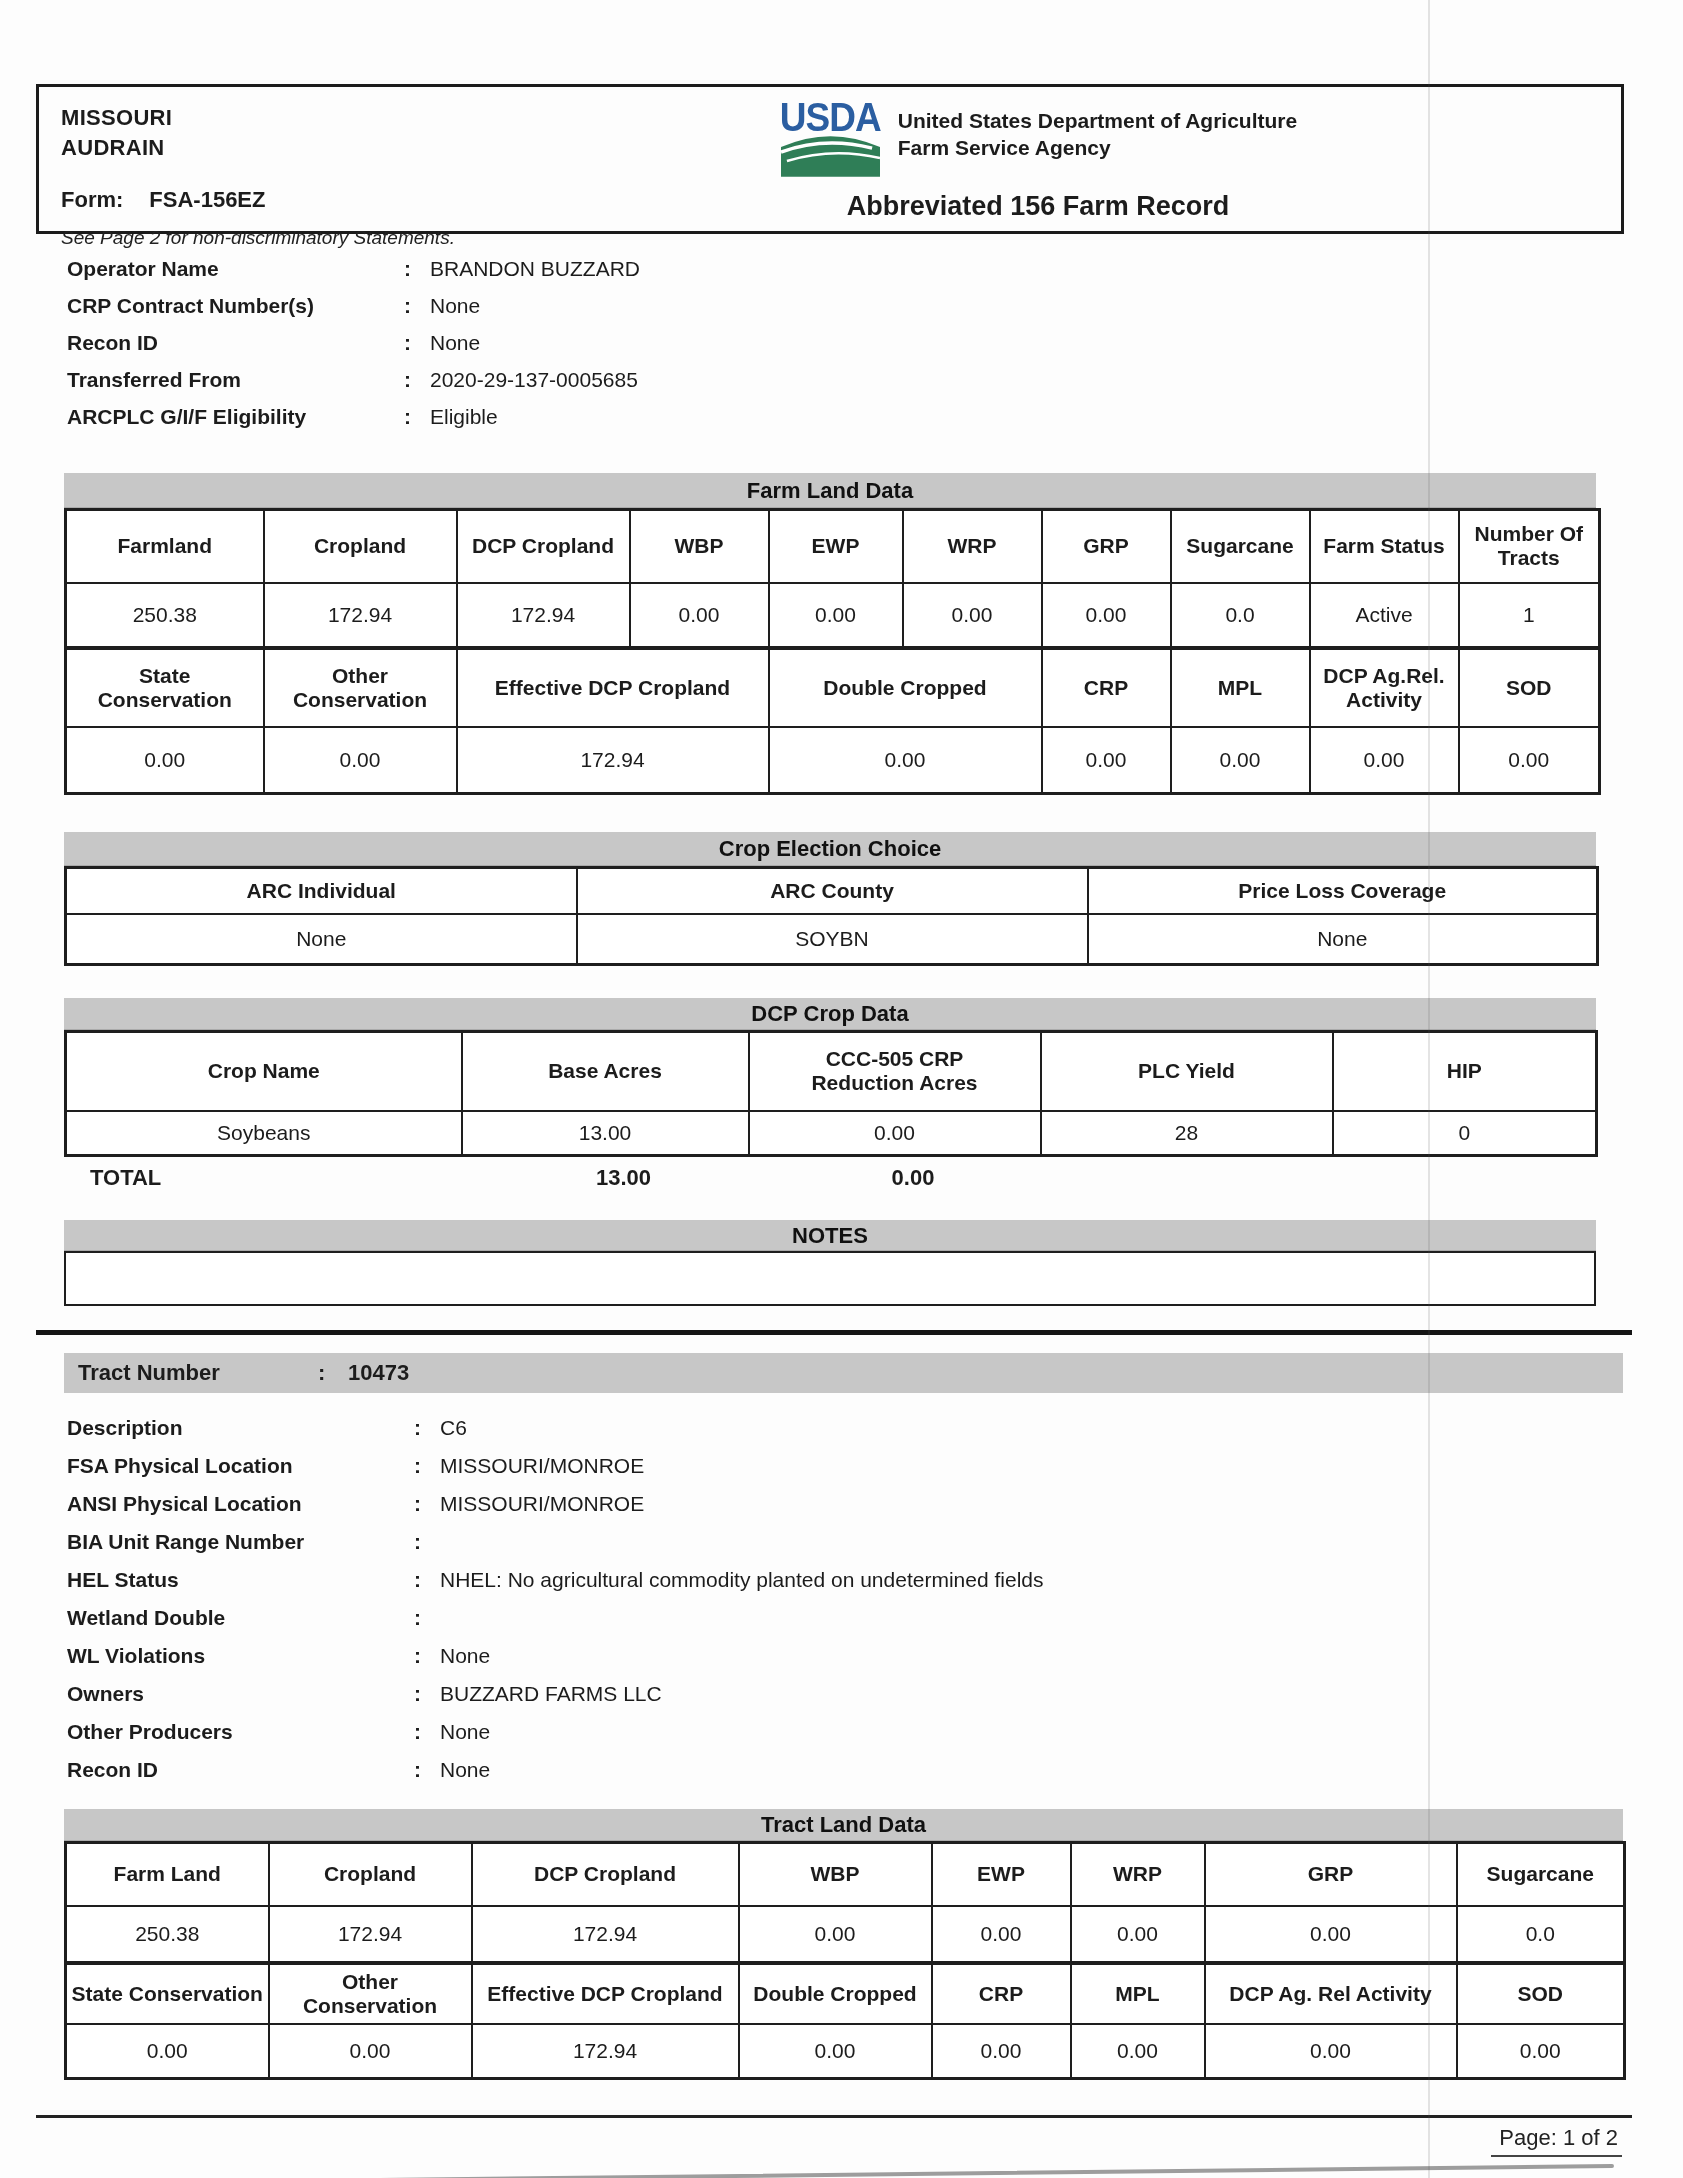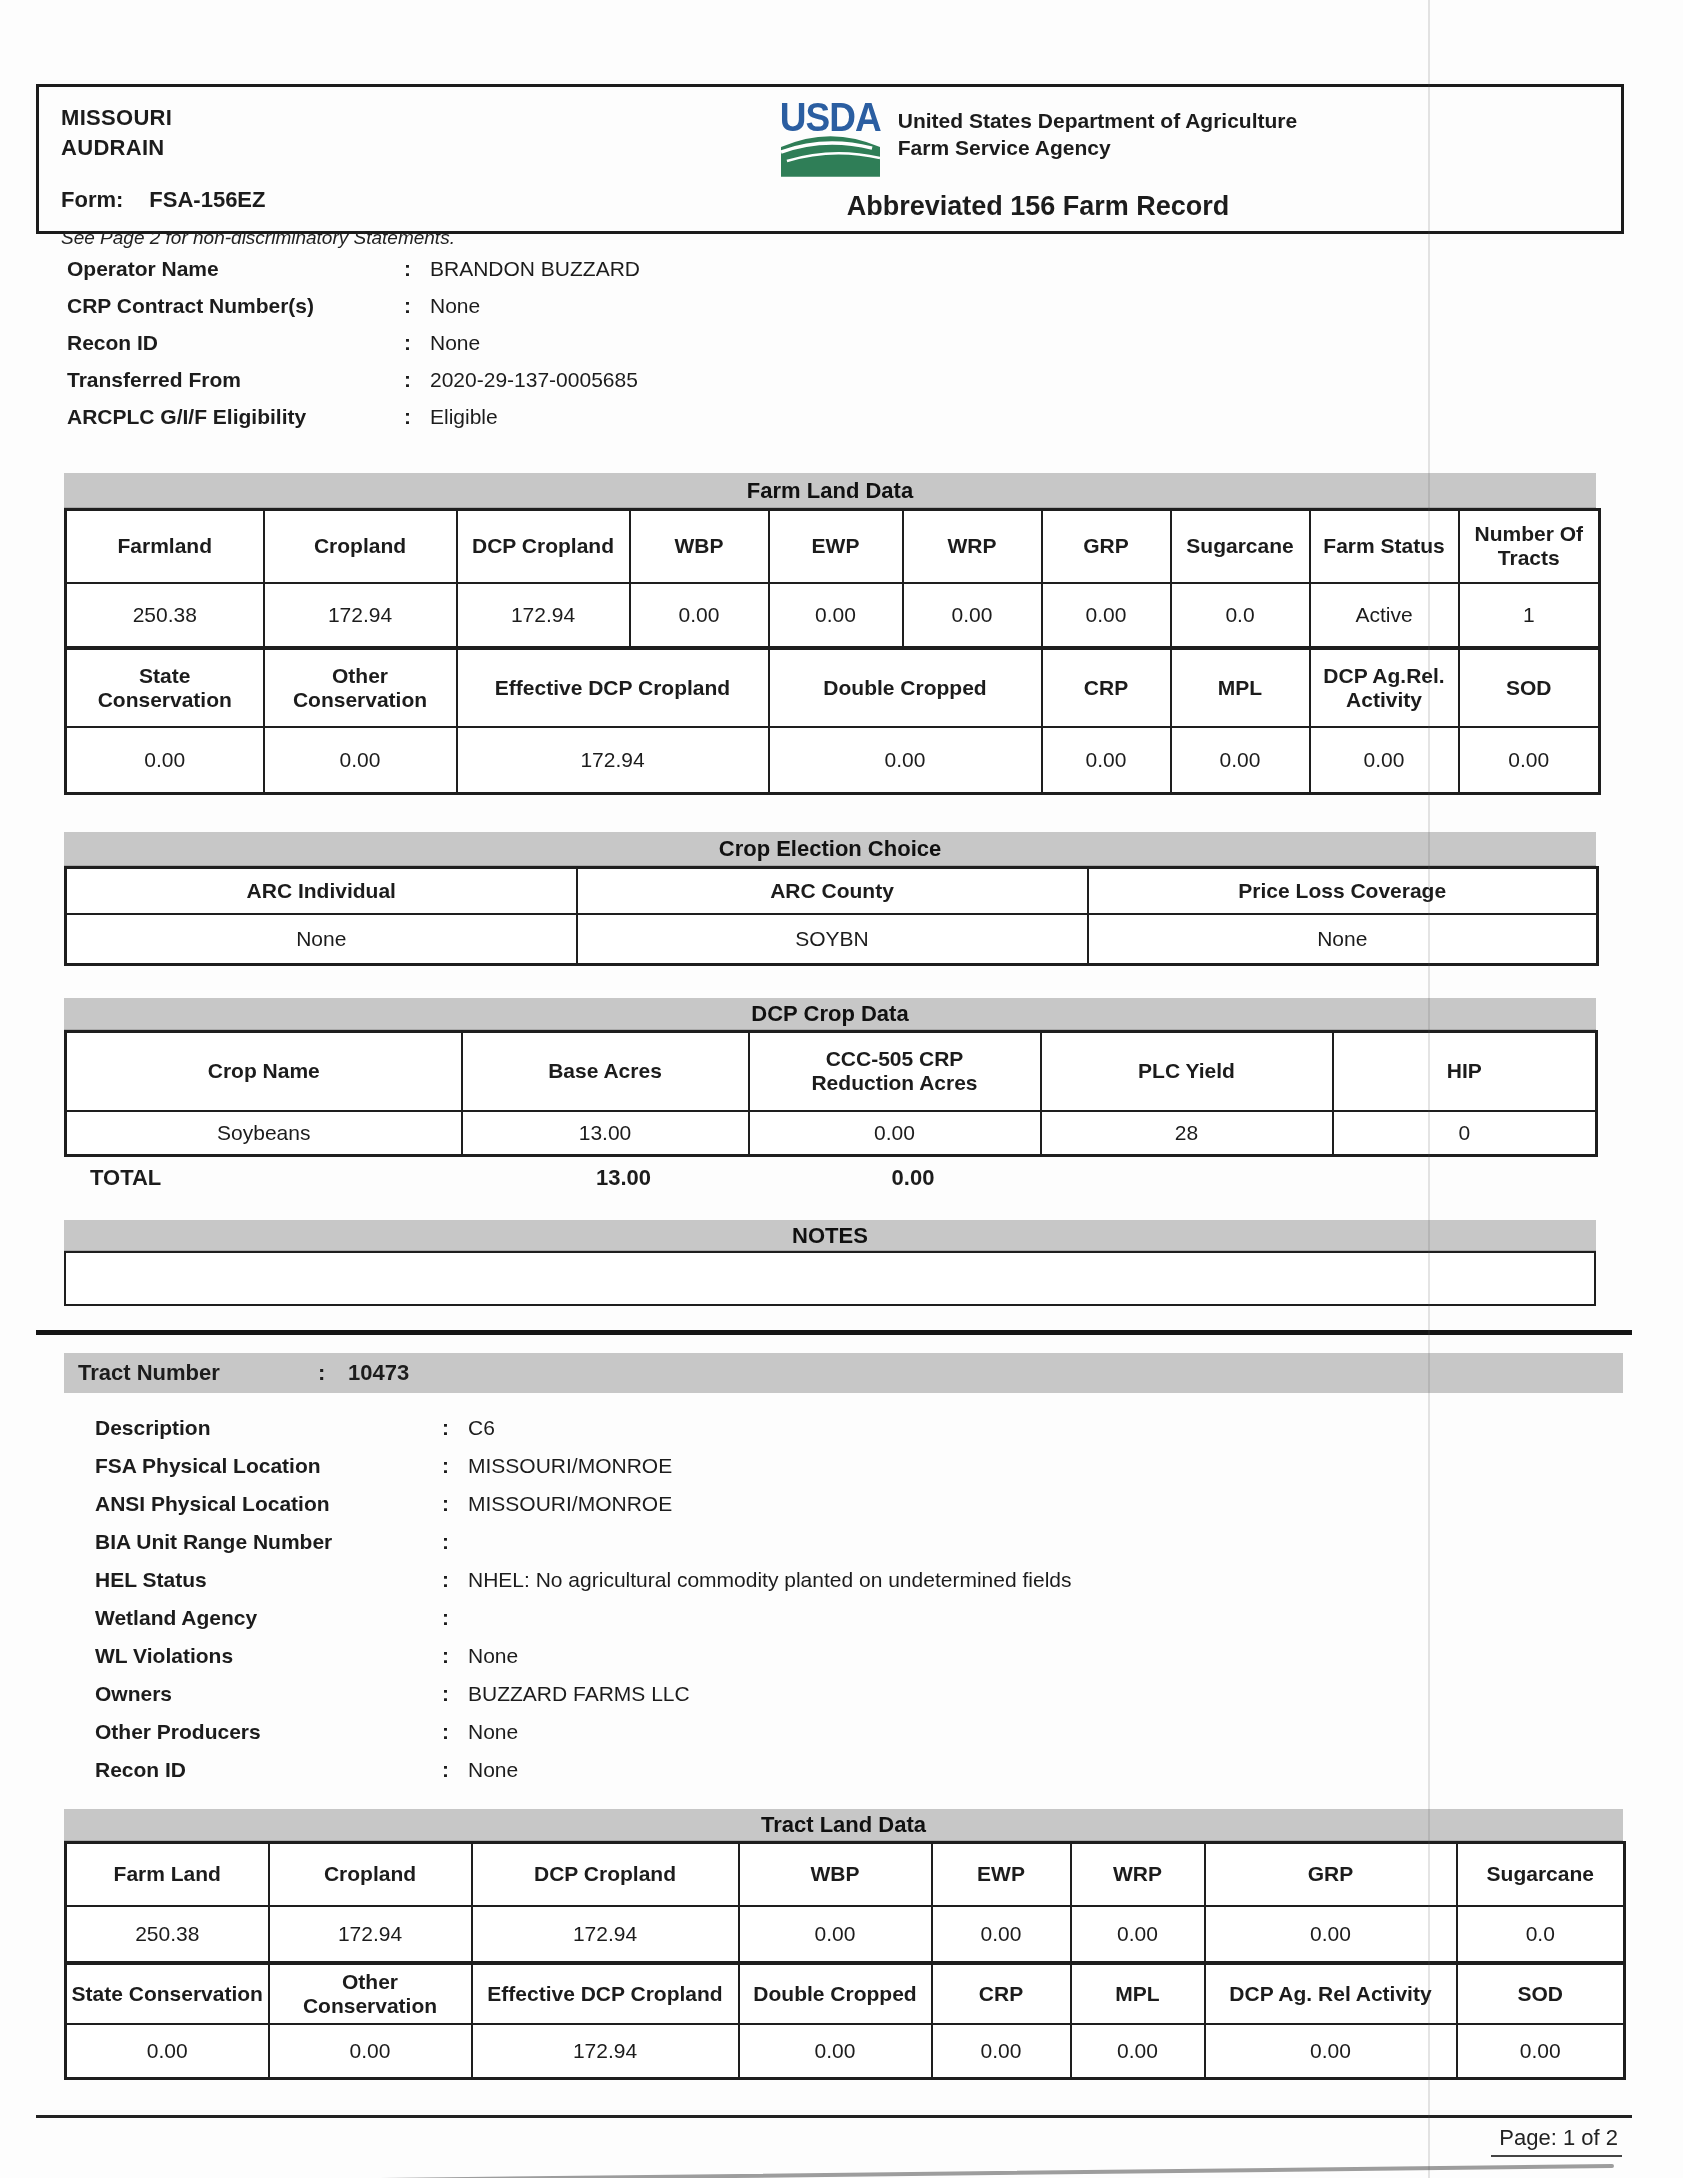--- a/index.html
+++ b/index.html
@@ -268,21 +268,21 @@
   </div>
 
   <div class="separator" style="top:1330px;"></div>
 
   <div class="tract-bar" style="top:1353px;">
     <span class="tlabel">Tract Number</span>
     <span class="tcolon">:</span>
     <span>10473</span>
   </div>
 
-  <div class="kv-block tract-rows" style="top:1416px; width:1327px;margin-left:28px;">
+  <div class="kv-block tract-rows" style="top:1416px; width:1327px;">
     <div class="kv-row">
       <span class="kv-label">Description</span>
       <span class="kv-colon">:</span>
       <span class="kv-value">C6</span>
     </div>
     <div class="kv-row">
       <span class="kv-label">FSA Physical Location</span>
       <span class="kv-colon">:</span>
       <span class="kv-value">MISSOURI/MONROE</span>
     </div>
@@ -295,21 +295,21 @@
       <span class="kv-label">BIA Unit Range Number</span>
       <span class="kv-colon">:</span>
       <span class="kv-value"></span>
     </div>
     <div class="kv-row">
       <span class="kv-label">HEL Status</span>
       <span class="kv-colon">:</span>
       <span class="kv-value">NHEL: No agricultural commodity planted on undetermined fields</span>
     </div>
     <div class="kv-row">
-      <span class="kv-label">Wetland Agency</span>
+      <span class="kv-label">Wetland Double</span>
       <span class="kv-colon">:</span>
     </div>
     <div class="kv-row">
       <span class="kv-label">WL Violations</span>
       <span class="kv-colon">:</span>
       <span class="kv-value">None</span>
     </div>
     <div class="kv-row">
       <span class="kv-label">Owners</span>
       <span class="kv-colon">:</span>

